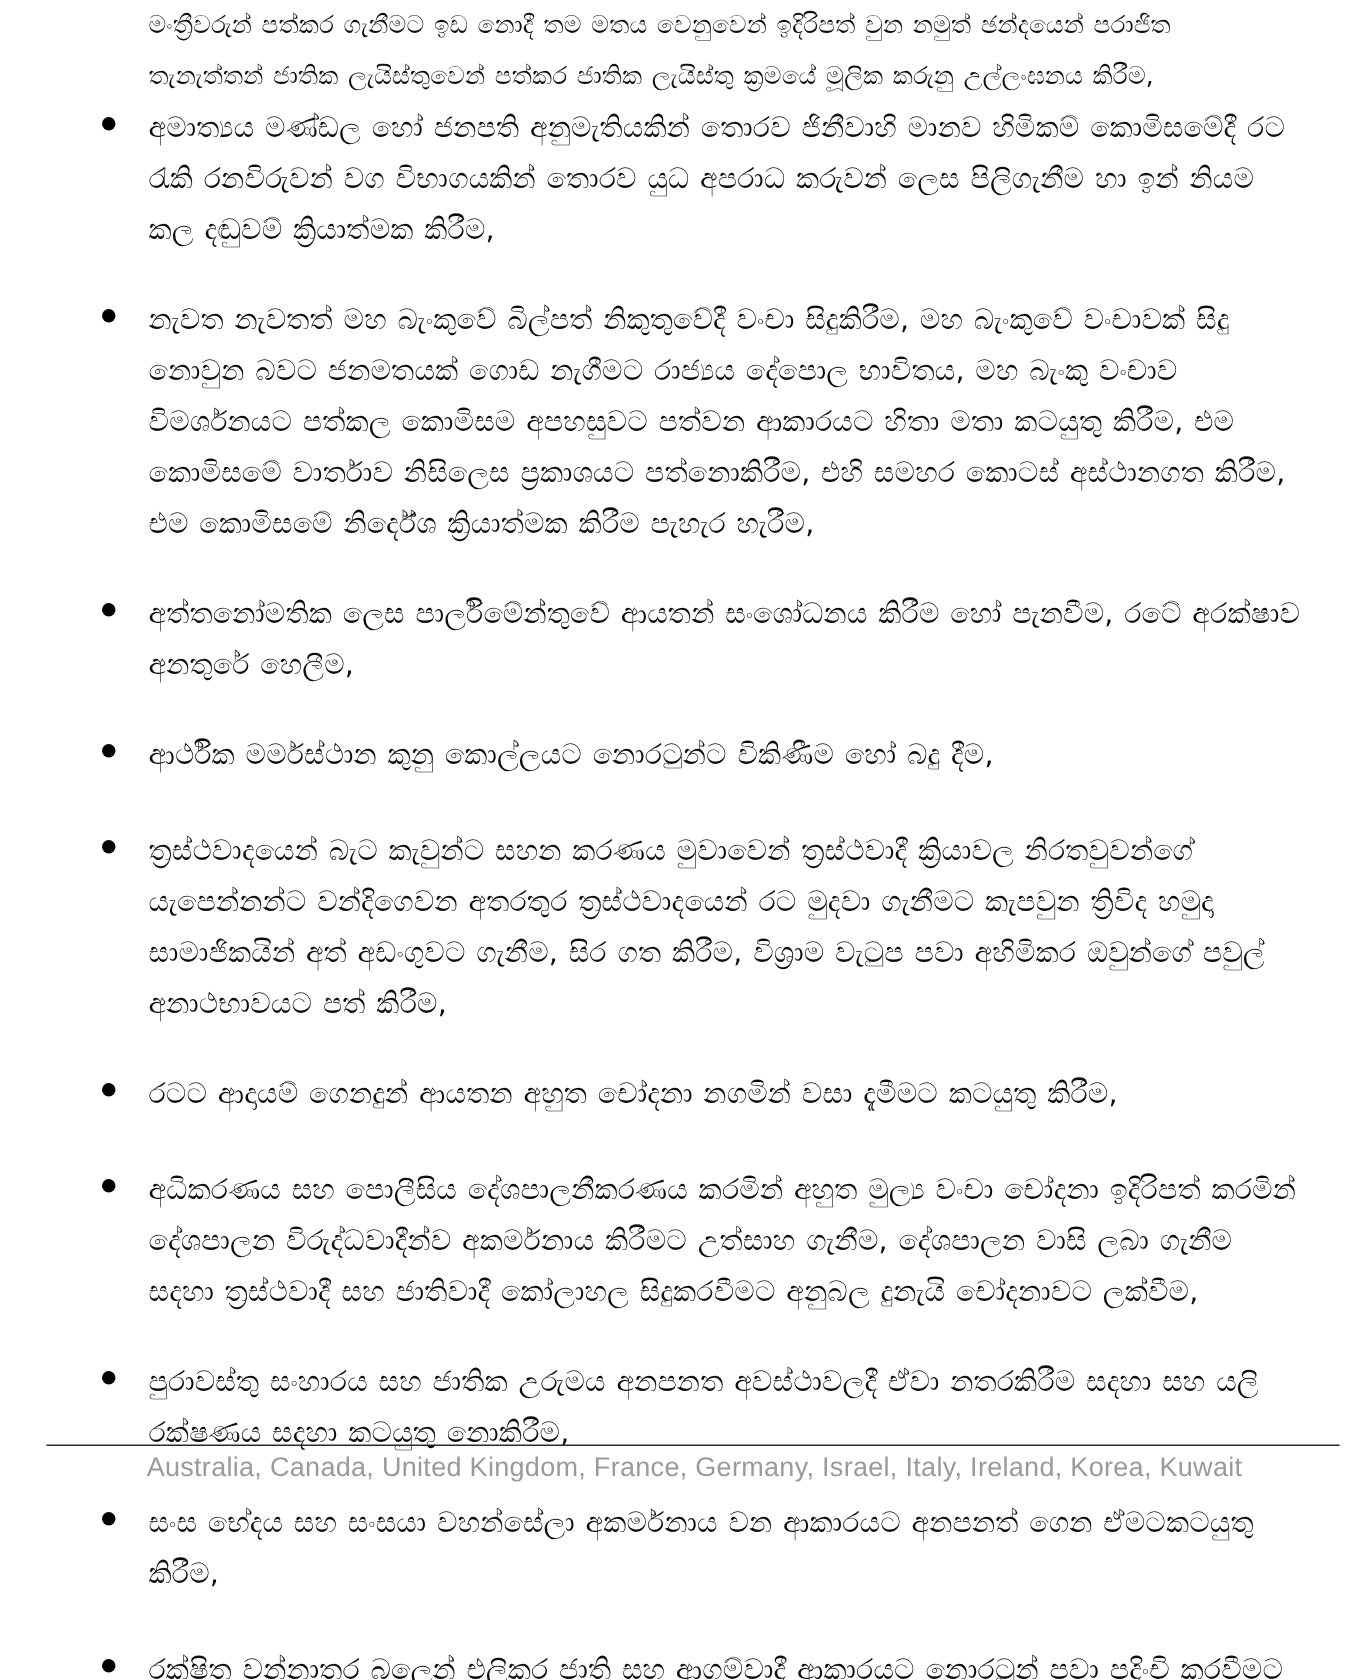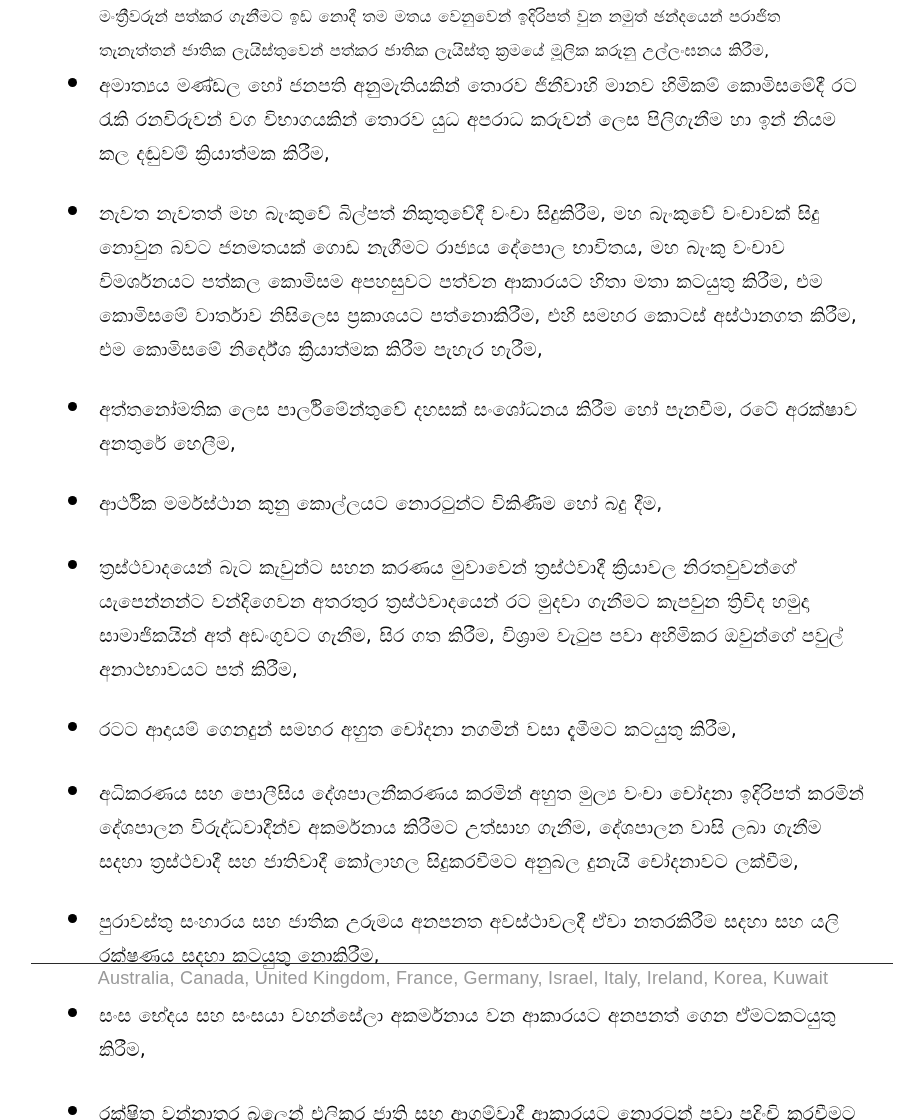--- a/index.html
+++ b/index.html
@@ -145,36 +145,36 @@
         <span class="bullet-text">අමාත්‍යය මණ්ඩල හෝ ජනපති අනුමැතියකින් තොරව ජිනීවාහි මානව හිමිකම් කොමිසමේදී රට රැකි රනවිරුවන් වග විභාගයකින් තොරව යුධ අපරාධ කරුවන් ලෙස පිලිගැනීම හා ඉන් නියම කල දඬුවම් ක්‍රියාත්මක කිරීම,</span>
       </li>
 
       <li class="bullet-item">
         <span class="bullet-marker"></span>
         <span class="bullet-text">නැවත නැවතත් මහ බැංකුවේ බිල්පත් නිකුතුවේදී වංචා සිදුකිරීම, මහ බැංකුවේ වංචාවක් සිදු නොවුන බවට ජනමතයක් ගොඩ නැගීමට රාජ්‍යය දේපොල භාවිතය, මහ බැංකු වංචාව විමර්ශනයට පත්කල කොමිසම අපහසුවට පත්වන ආකාරයට හිතා මතා කටයුතු කිරීම, එම කොමිසමේ වාර්තාව නිසිලෙස ප්‍රකාශයට පත්නොකිරීම, එහි සමහර කොටස් අස්ථානගත කිරීම, එම කොමිසමේ නිර්දේශ ක්‍රියාත්මක කිරීම පැහැර හැරීම,</span>
       </li>
 
       <li class="bullet-item">
         <span class="bullet-marker"></span>
-        <span class="bullet-text">අත්තනෝමතික ලෙස පාර්ලිමේන්තුවේ දහසක් සංශෝධනය කිරීම හෝ පැනවීම, රටේ අරක්ෂාව අනතුරේ හෙලීම,</span>
+        <span class="bullet-text">අත්තනෝමතික ලෙස පාර්ලිමේන්තුවේ ආයතන් සංශෝධනය කිරීම හෝ පැනවීම, රටේ අරක්ෂාව අනතුරේ හෙලීම,</span>
       </li>
 
       <li class="bullet-item loose">
         <span class="bullet-marker"></span>
         <span class="bullet-text">ආර්ථික මර්මස්ථාන කුනු කොල්ලයට නොරටුන්ට විකිණීම හෝ බදු දීම,</span>
       </li>
 
       <li class="bullet-item">
         <span class="bullet-marker"></span>
         <span class="bullet-text">ත්‍රස්ථවාදයෙන් බැට කැවුන්ට සහන කරණය මුවාවෙන් ත්‍රස්ථවාදී ක්‍රියාවල  නිරතවුවන්ගේ යැපෙන්නන්ට වන්දිගෙවන අතරතුර ත්‍රස්ථවාදයෙන් රට මුදවා ගැනීමට කැපවුන ත්‍රිවිද හමුදා සාමාජිකයින් අත් අඩංගුවට ගැනීම, සිර ගත කිරීම, විශ්‍රාම වැටුප පවා අහිමිකර ඔවුන්ගේ පවුල් අනාථභාවයට පත් කිරීම,</span>
       </li>
 
       <li class="bullet-item loose">
         <span class="bullet-marker"></span>
-        <span class="bullet-text">රටට ආදායම් ගෙනදුන් සමහර අහුත චෝදනා නගමින් වසා දැමීමට කටයුතු කිරීම,</span>
+        <span class="bullet-text">රටට ආදායම් ගෙනදුන් ආයතන අහුත චෝදනා නගමින් වසා දැමීමට කටයුතු කිරීම,</span>
       </li>
 
       <li class="bullet-item">
         <span class="bullet-marker"></span>
         <span class="bullet-text">අධිකරණය සහ පොලීසිය දේශපාලනීකරණය කරමින් අහුත මුල්‍ය වංචා චෝදනා ඉදිරිපත් කරමින් දේශපාලන විරුද්ධවාදීන්ව අකර්මනාය කිරීමට  උත්සාහ ගැනීම, දේශපාලන වාසි ලබා ගැනීම සදහා ත්‍රස්ථවාදී සහ ජාතිවාදී කෝලාහල සිදුකරවීමට අනුබල දුනැයි චෝදනාවට ලක්වීම,</span>
       </li>
 
       <li class="bullet-item">
         <span class="bullet-marker"></span>
         <span class="bullet-text">පුරාවස්තු සංහාරය සහ ජාතික උරුමය අනපනත අවස්ථාවලදී ඒවා නතරකිරීම සදහා සහ යලි රක්ෂණය සදහා කටයුතු නොකිරීම,</span>

